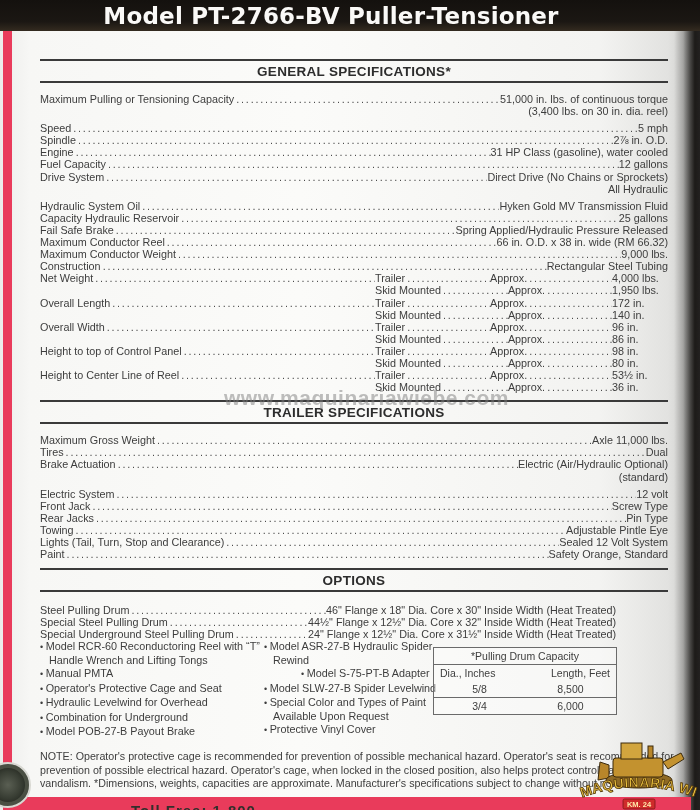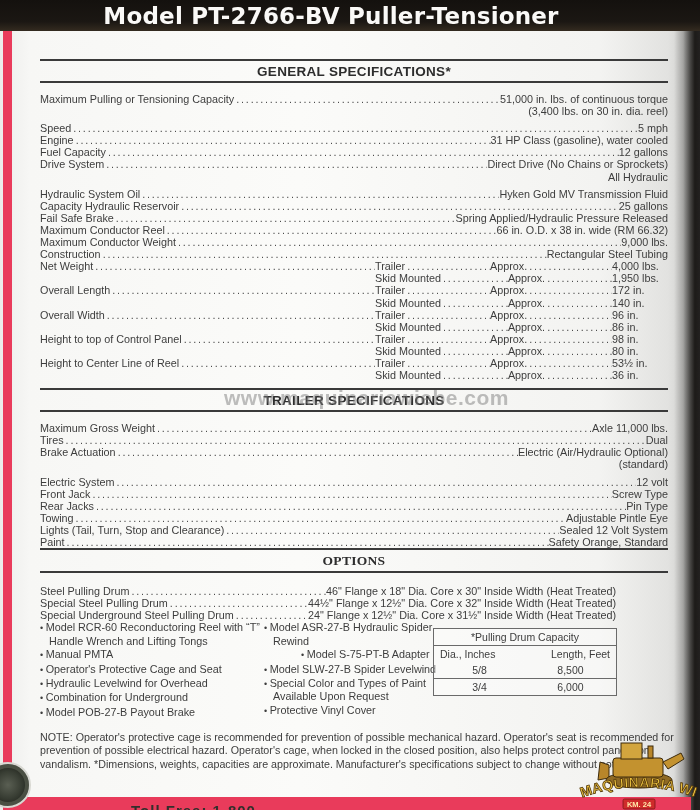--- a/index.html
+++ b/index.html
@@ -29,21 +29,21 @@
   .footer-partial{position:absolute;left:128px;top:5px;font-weight:bold;font-size:15px;color:#33302d;letter-spacing:1px;white-space:nowrap;}
   
   .content{position:absolute;left:40px;top:59px;width:628px;z-index:2;}
   .sec-head{
     border-top:2px solid #3a3a3a;border-bottom:2px solid #3a3a3a;
     text-align:center;font-weight:bold;font-size:13.5px;color:#2d2d2d;
     padding:3px 0 2px;letter-spacing:0.3px;
   }
   #general-head{margin-bottom:10px;}
   #trailer-head{margin-top:7px;margin-bottom:10px;}
-  #options-head{margin-bottom:12px;font-family:Liberation Serif, serif;}
+  #options-head{margin-top:8px;margin-bottom:12px;}
   .rows{font-size:10.8px;line-height:12.1px;}
   .srow{display:flex;align-items:baseline;}
   .srow.gap{margin-bottom:5px;}
   .lbl{white-space:nowrap;}
   .leader{flex:1 1 0;min-width:0;overflow:hidden;white-space:nowrap;padding:0 2px;color:#4a4a4a;}
   .leader::after{content:"....................................................................................................................................................";letter-spacing:1.8px;}
   .val{white-space:nowrap;}
   .cont{justify-content:flex-end;}
   .lblcell{flex:0 0 335px;display:flex;align-items:baseline;overflow:hidden;}
   .midcell{flex:1 1 auto;display:flex;align-items:baseline;overflow:hidden;min-width:0;}
@@ -105,20 +105,25 @@
         </div>
         <div class="srow cont gap">
           <span class="val">(3,400 lbs. on 30 in. dia. reel)</span>
         </div>
         <div class="srow">
           <span class="lbl">Speed</span>
           <span class="leader"></span>
           <span class="val">5 mph</span>
         </div>
         <div class="srow">
+          <span class="lbl">Spindle</span>
+          <span class="leader"></span>
+          <span class="val">2⅞ in. O.D.</span>
+        </div>
+        <div class="srow">
           <span class="lbl">Engine</span>
           <span class="leader"></span>
           <span class="val">31 HP Class (gasoline), water cooled</span>
         </div>
         <div class="srow">
           <span class="lbl">Fuel Capacity</span>
           <span class="leader"></span>
           <span class="val">12 gallons</span>
         </div>
         <div class="srow">

